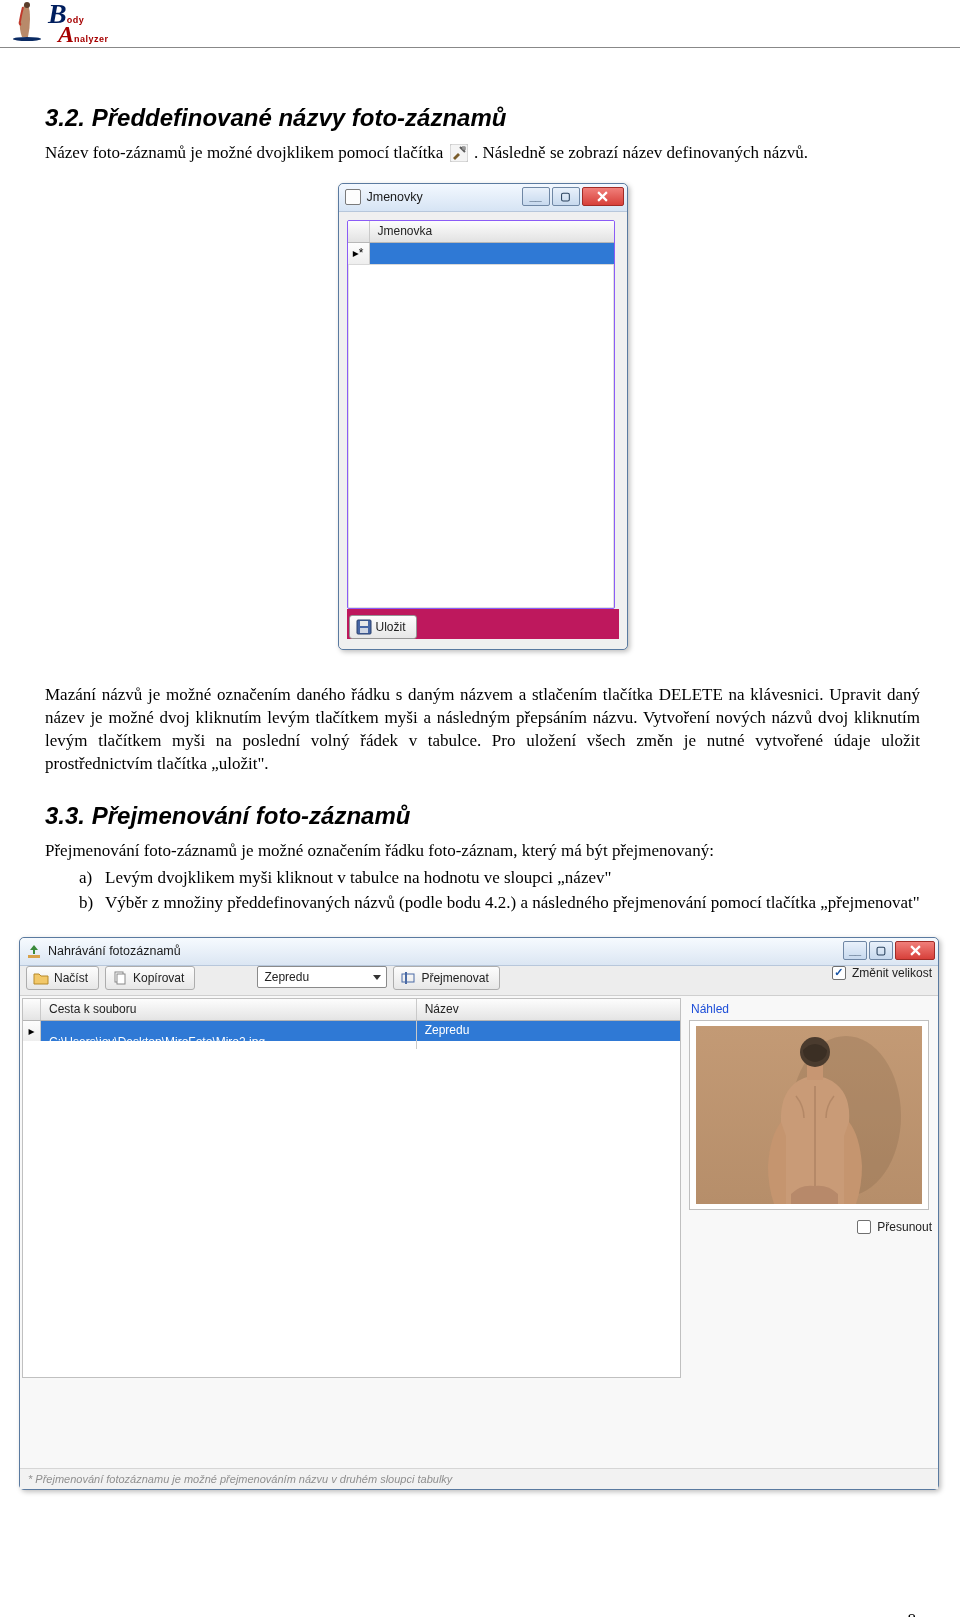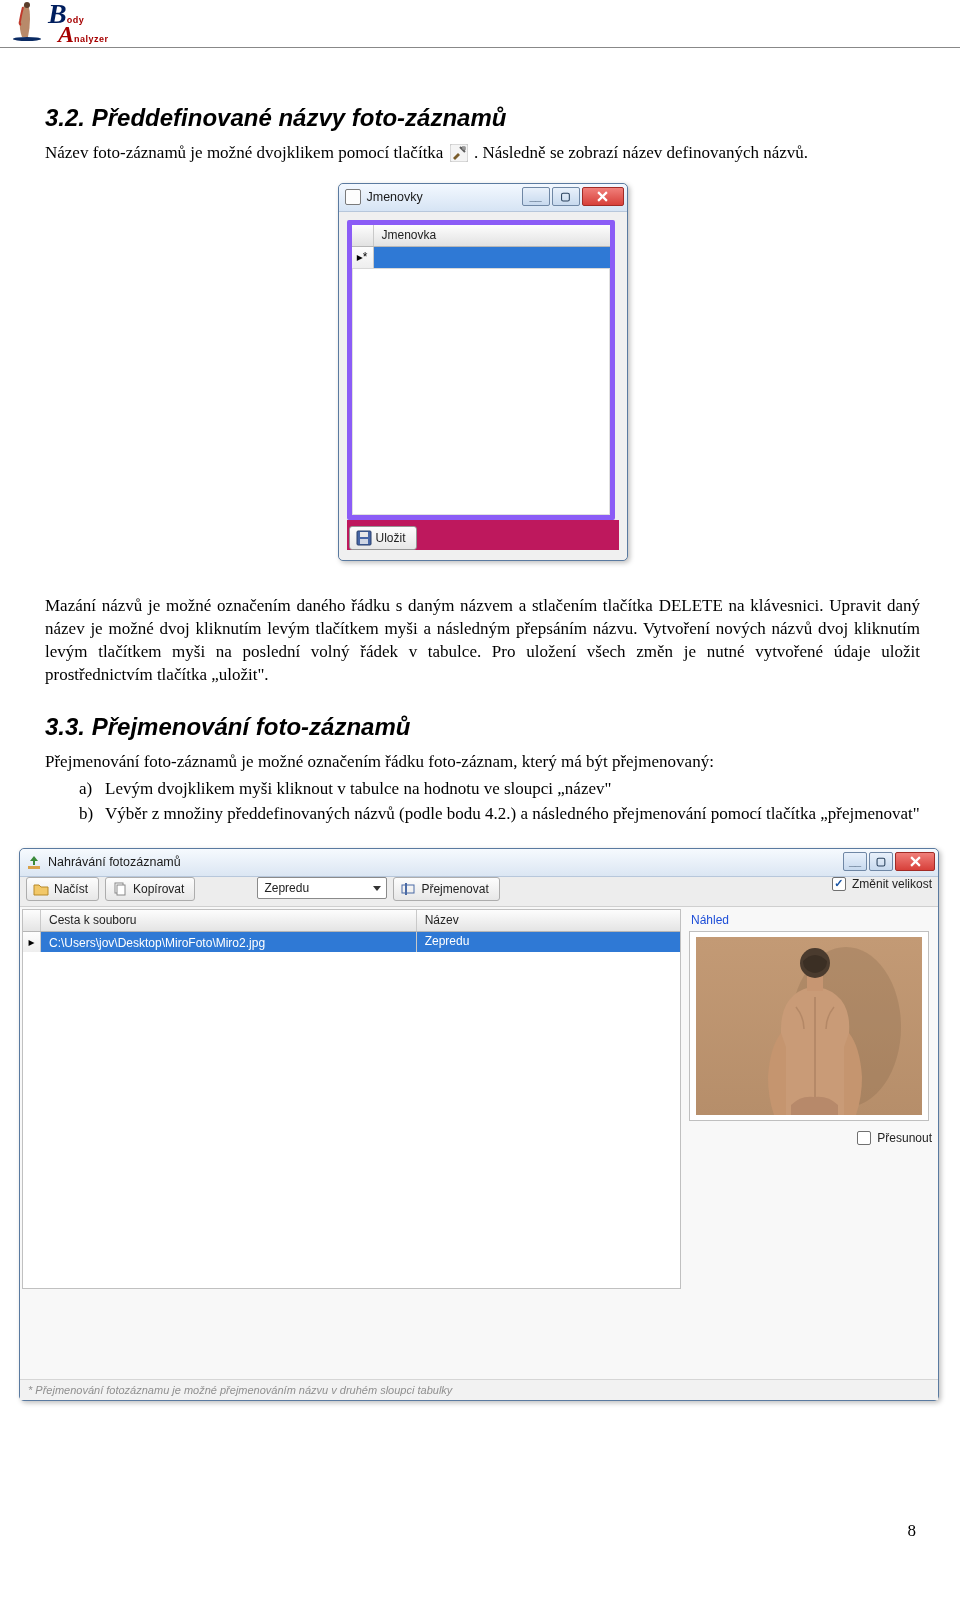--- a/index.html
+++ b/index.html
@@ -89,23 +89,23 @@
   .win-btn {
     width:28px; height:19px; border:1px solid #6f87a5;
     border-radius:2px; background:linear-gradient(#e9f1fb,#c7d9ee);
     display:flex; align-items:center; justify-content:center;
     color:#2d4560; font-weight:bold; font-size:11px;
   }
   .win-btn.close { width:42px; background:linear-gradient(#f07f7a,#d7403a); border-color:#a12b26; color:#fff;}
   .win-btn.close svg { width:11px; height:11px;}
   .win-body { background:#f0f0f0; padding:8px 8px 10px 8px; border-radius:0 0 5px 5px;}
   .grid-pane {
-    width: 268px; height: 300px;
+    width: 268px; height: 389px;
     background:#fff;
-    border: 5px solid #8b5cf6;
+    border: 1px solid #8b5cf6;
     border-radius:2px;
     box-shadow: inset 0 0 0 1px #e0e0e0;
     overflow:hidden;
   }
   .grid-head {
     height:22px;
     display:flex;
     background:linear-gradient(#fdfdfd,#e2e2e2);
     border-bottom:1px solid #b7b7b7;
   }
@@ -178,21 +178,21 @@
   }
   .tbl-head { display:flex; background:linear-gradient(#fdfdfd,#e4e4e4); border-bottom:1px solid #b5b5b5; height:22px;}
   .tbl-head .c0{ width:18px; border-right:1px solid #c9c9c9;}
   .tbl-head .c1{ flex:1.45; padding:3px 8px; border-right:1px solid #c9c9c9;}
   .tbl-head .c2{ flex:1; padding:3px 8px;}
   .tbl-row { display:flex; height:20px; }
   .tbl-row.selected { background:#2f79d5; color:#fff;}
   .tbl-row .c0{ width:18px; border-right:1px solid #c9c9c9;
     background:linear-gradient(#fdfdfd,#eee);
     display:flex;align-items:center;justify-content:center; color:#000;}
-  .tbl-row .c1{ flex:1.45; padding:4px 8px; border-right:1px solid #c9c9c9;}
+  .tbl-row .c1{ flex:1.45; padding:14px 8px; border-right:1px solid #c9c9c9;}
   .tbl-row .c2{ flex:1; padding:2px 8px;}
   .preview-pane { width:255px; padding: 4px 6px 8px 6px;}
   .preview-pane .lbl { font-size:12px; color:#1d4ed8; margin:2px 0 4px 2px;}
   .preview-box {
     width: 240px; height: 190px;
     background:#fff; border:1px solid #bfbfbf;
     display:flex; align-items:center; justify-content:center;
     overflow:hidden;
   }
   .preview-img { width: 226px; height: 178px; }

